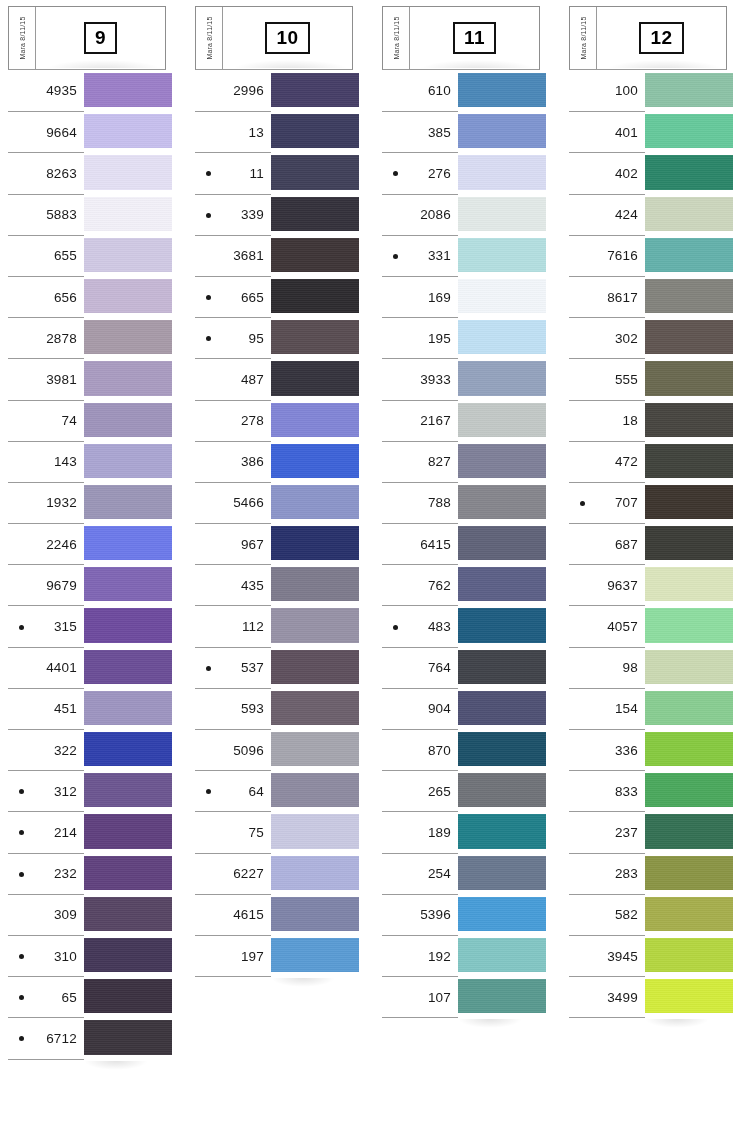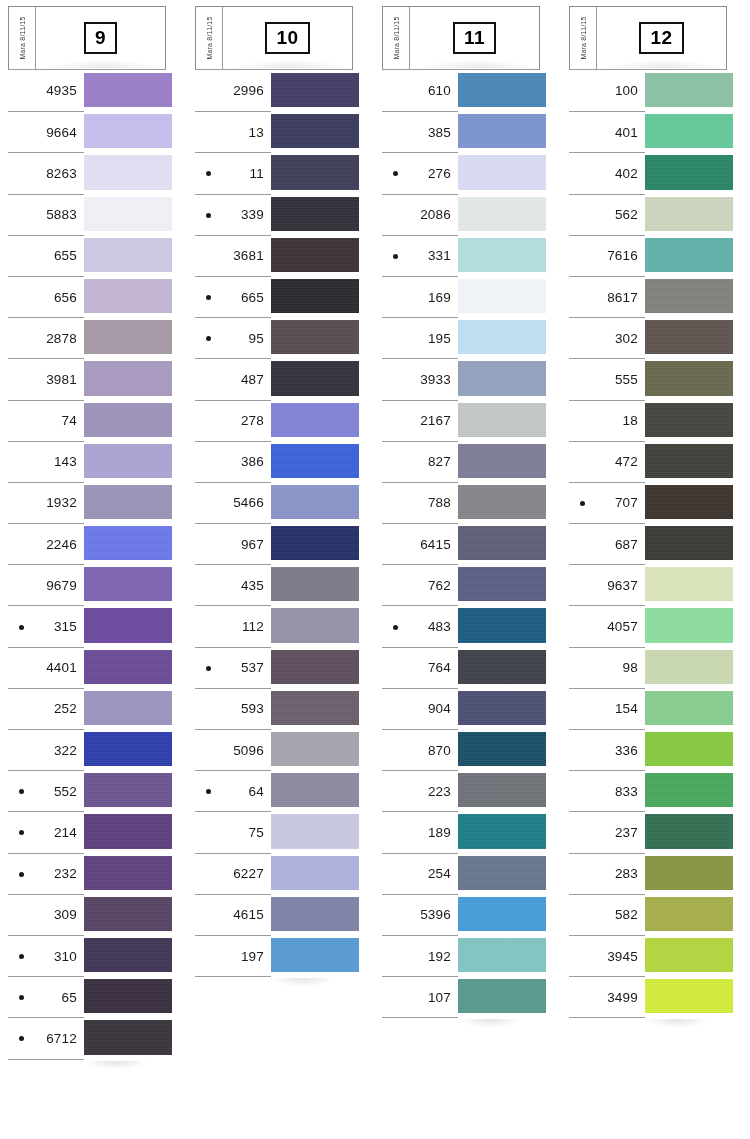--- a/index.html
+++ b/index.html
@@ -333,38 +333,38 @@
           <div class="row">
             <div class="row-label">
               <span class="row-number">4401</span>
             </div>
             <div class="swatch-cell">
               <div class="swatch" style="background: rgb(106, 77, 150);"></div>
             </div>
           </div>
           <div class="row">
             <div class="row-label">
-              <span class="row-number">252</span>
+              <span class="row-number">451</span>
             </div>
             <div class="swatch-cell">
               <div class="swatch" style="background: rgb(157, 148, 192);"></div>
             </div>
           </div>
           <div class="row">
             <div class="row-label">
               <span class="row-number">322</span>
             </div>
             <div class="swatch-cell">
               <div class="swatch" style="background: rgb(47, 63, 173);"></div>
             </div>
           </div>
           <div class="row">
             <div class="row-label">
               <span class="dot"></span>
-              <span class="row-number">552</span>
+              <span class="row-number">312</span>
             </div>
             <div class="swatch-cell">
               <div class="swatch" style="background: rgb(107, 85, 144);"></div>
             </div>
           </div>
           <div class="row">
             <div class="row-label">
               <span class="dot"></span>
               <span class="row-number">214</span>
             </div>
@@ -766,21 +766,21 @@
           <div class="row">
             <div class="row-label">
               <span class="row-number">870</span>
             </div>
             <div class="swatch-cell">
               <div class="swatch" style="background: rgb(27, 80, 104);"></div>
             </div>
           </div>
           <div class="row">
             <div class="row-label">
-              <span class="row-number">223</span>
+              <span class="row-number">265</span>
             </div>
             <div class="swatch-cell">
               <div class="swatch" style="background: rgb(111, 114, 120);"></div>
             </div>
           </div>
           <div class="row">
             <div class="row-label">
               <span class="row-number">189</span>
             </div>
             <div class="swatch-cell">
@@ -855,21 +855,21 @@
           <div class="row">
             <div class="row-label">
               <span class="row-number">402</span>
             </div>
             <div class="swatch-cell">
               <div class="swatch" style="background: rgb(42, 133, 104);"></div>
             </div>
           </div>
           <div class="row">
             <div class="row-label">
-              <span class="row-number">562</span>
+              <span class="row-number">424</span>
             </div>
             <div class="swatch-cell">
               <div class="swatch" style="background: rgb(204, 214, 189);"></div>
             </div>
           </div>
           <div class="row">
             <div class="row-label">
               <span class="row-number">7616</span>
             </div>
             <div class="swatch-cell">

